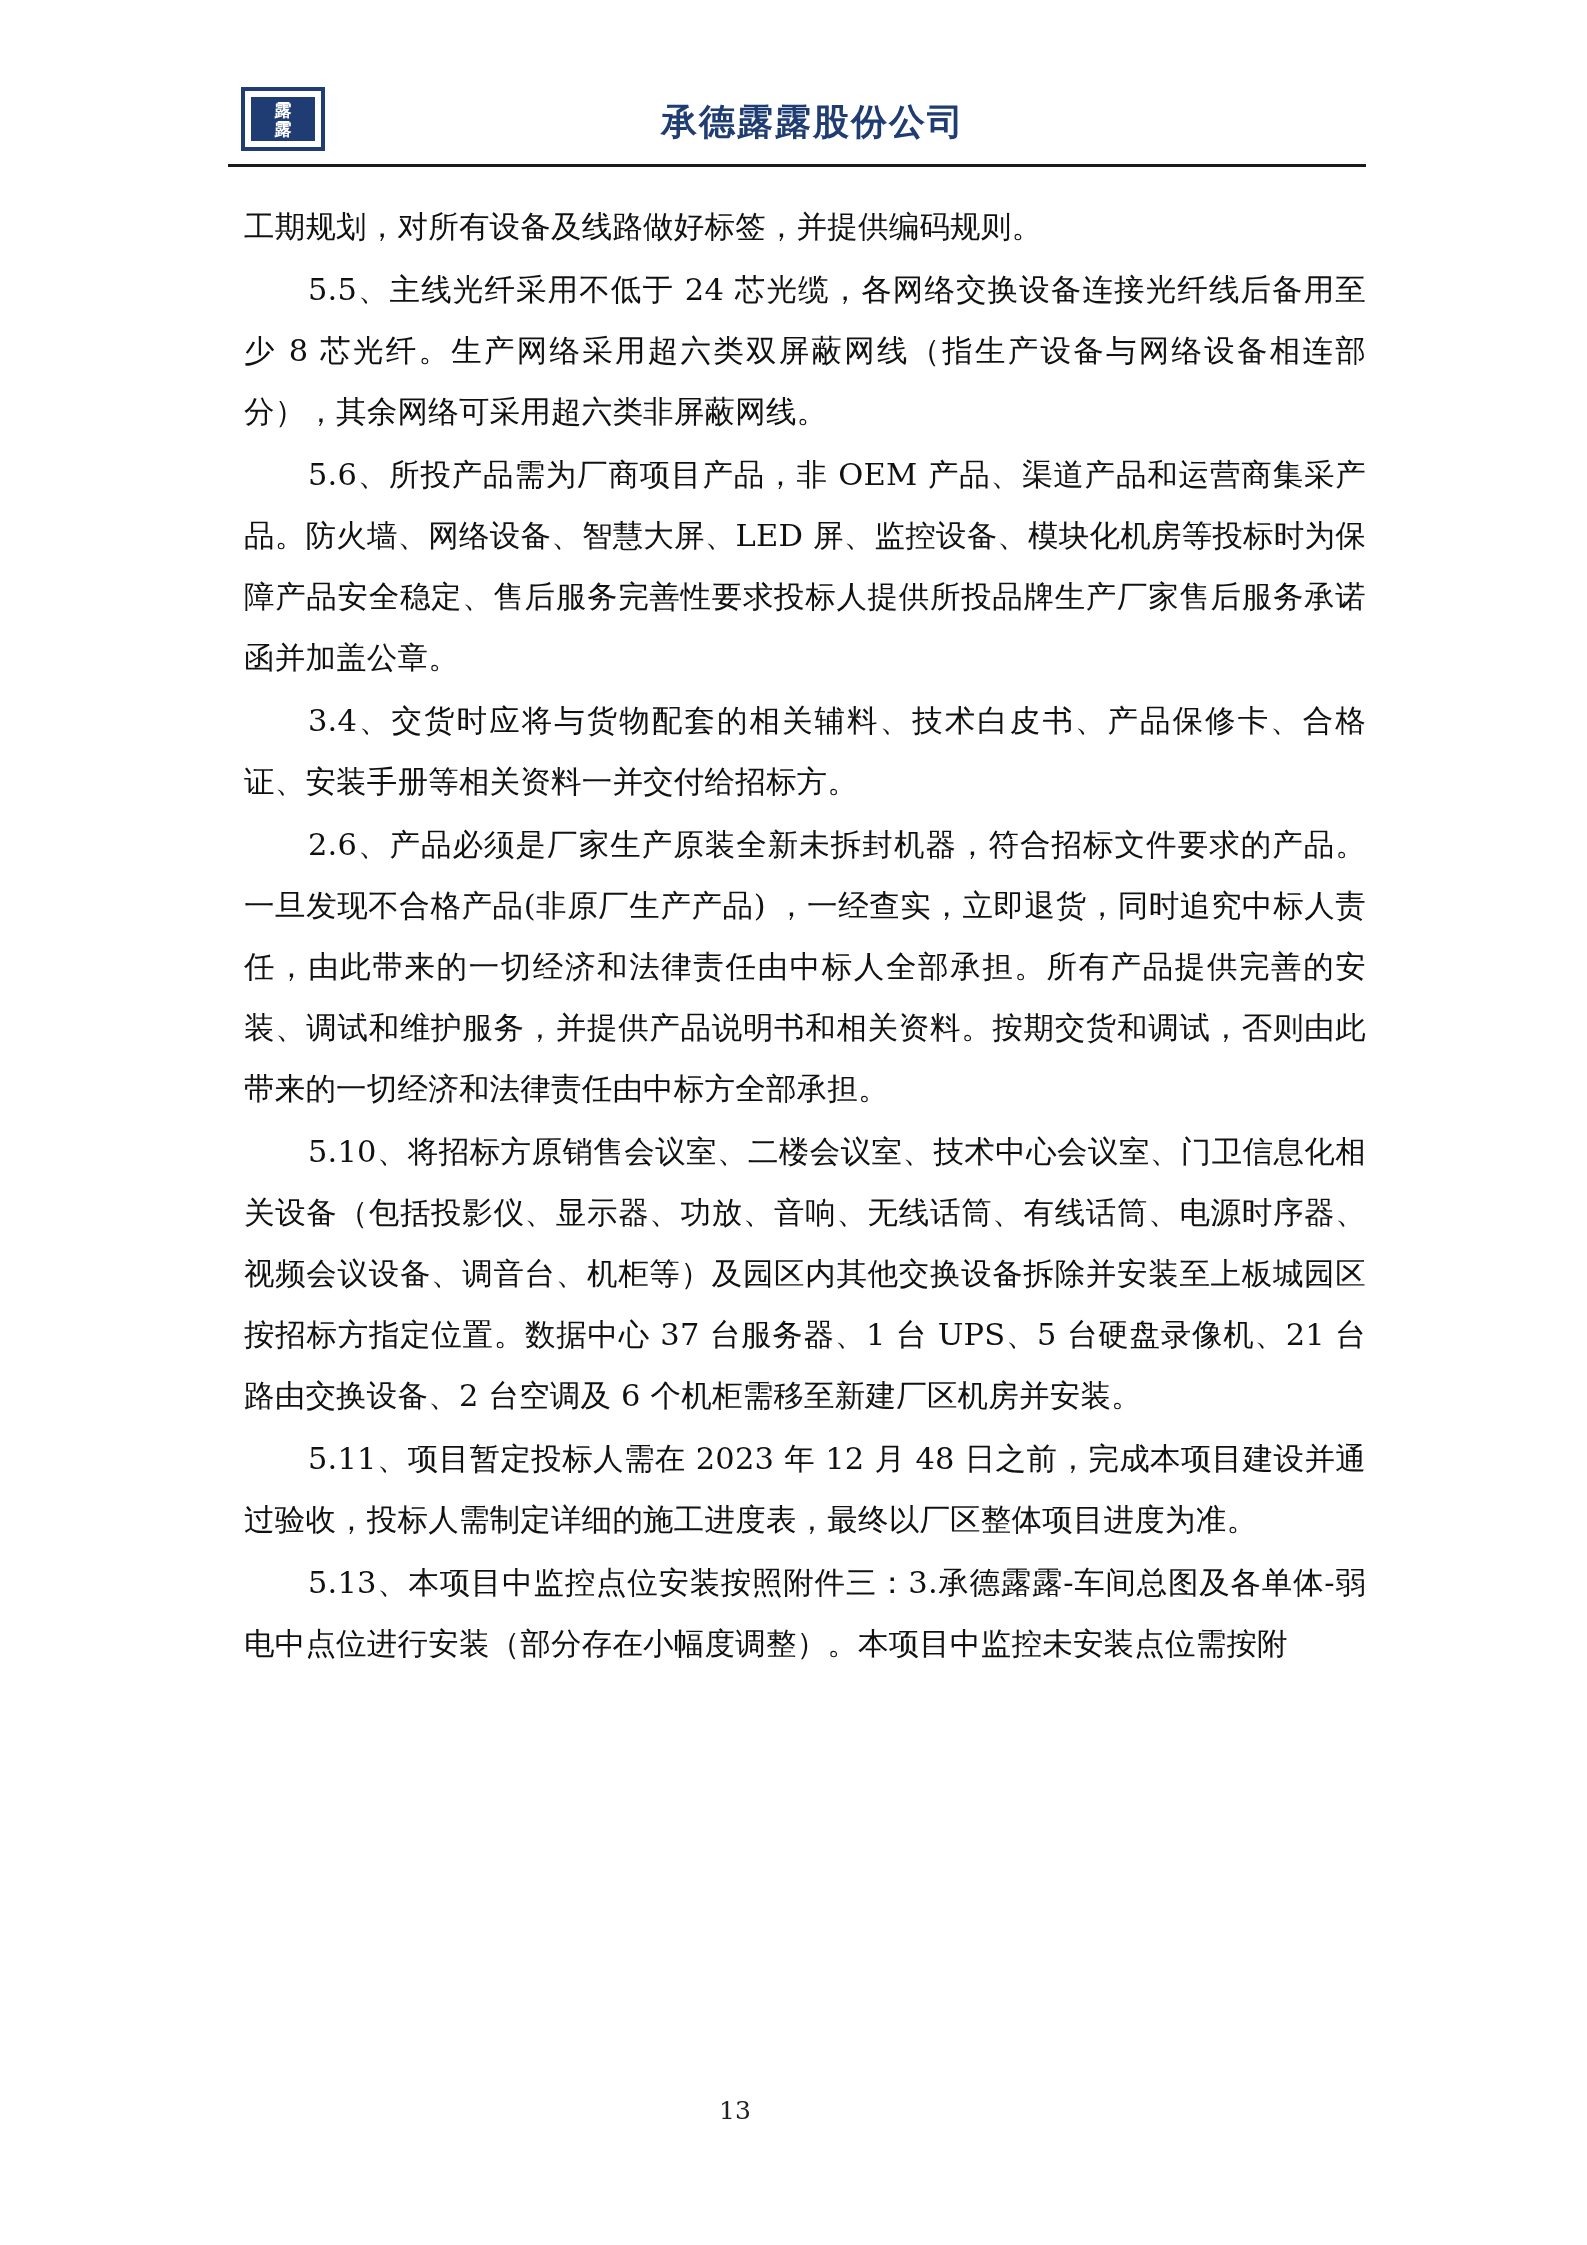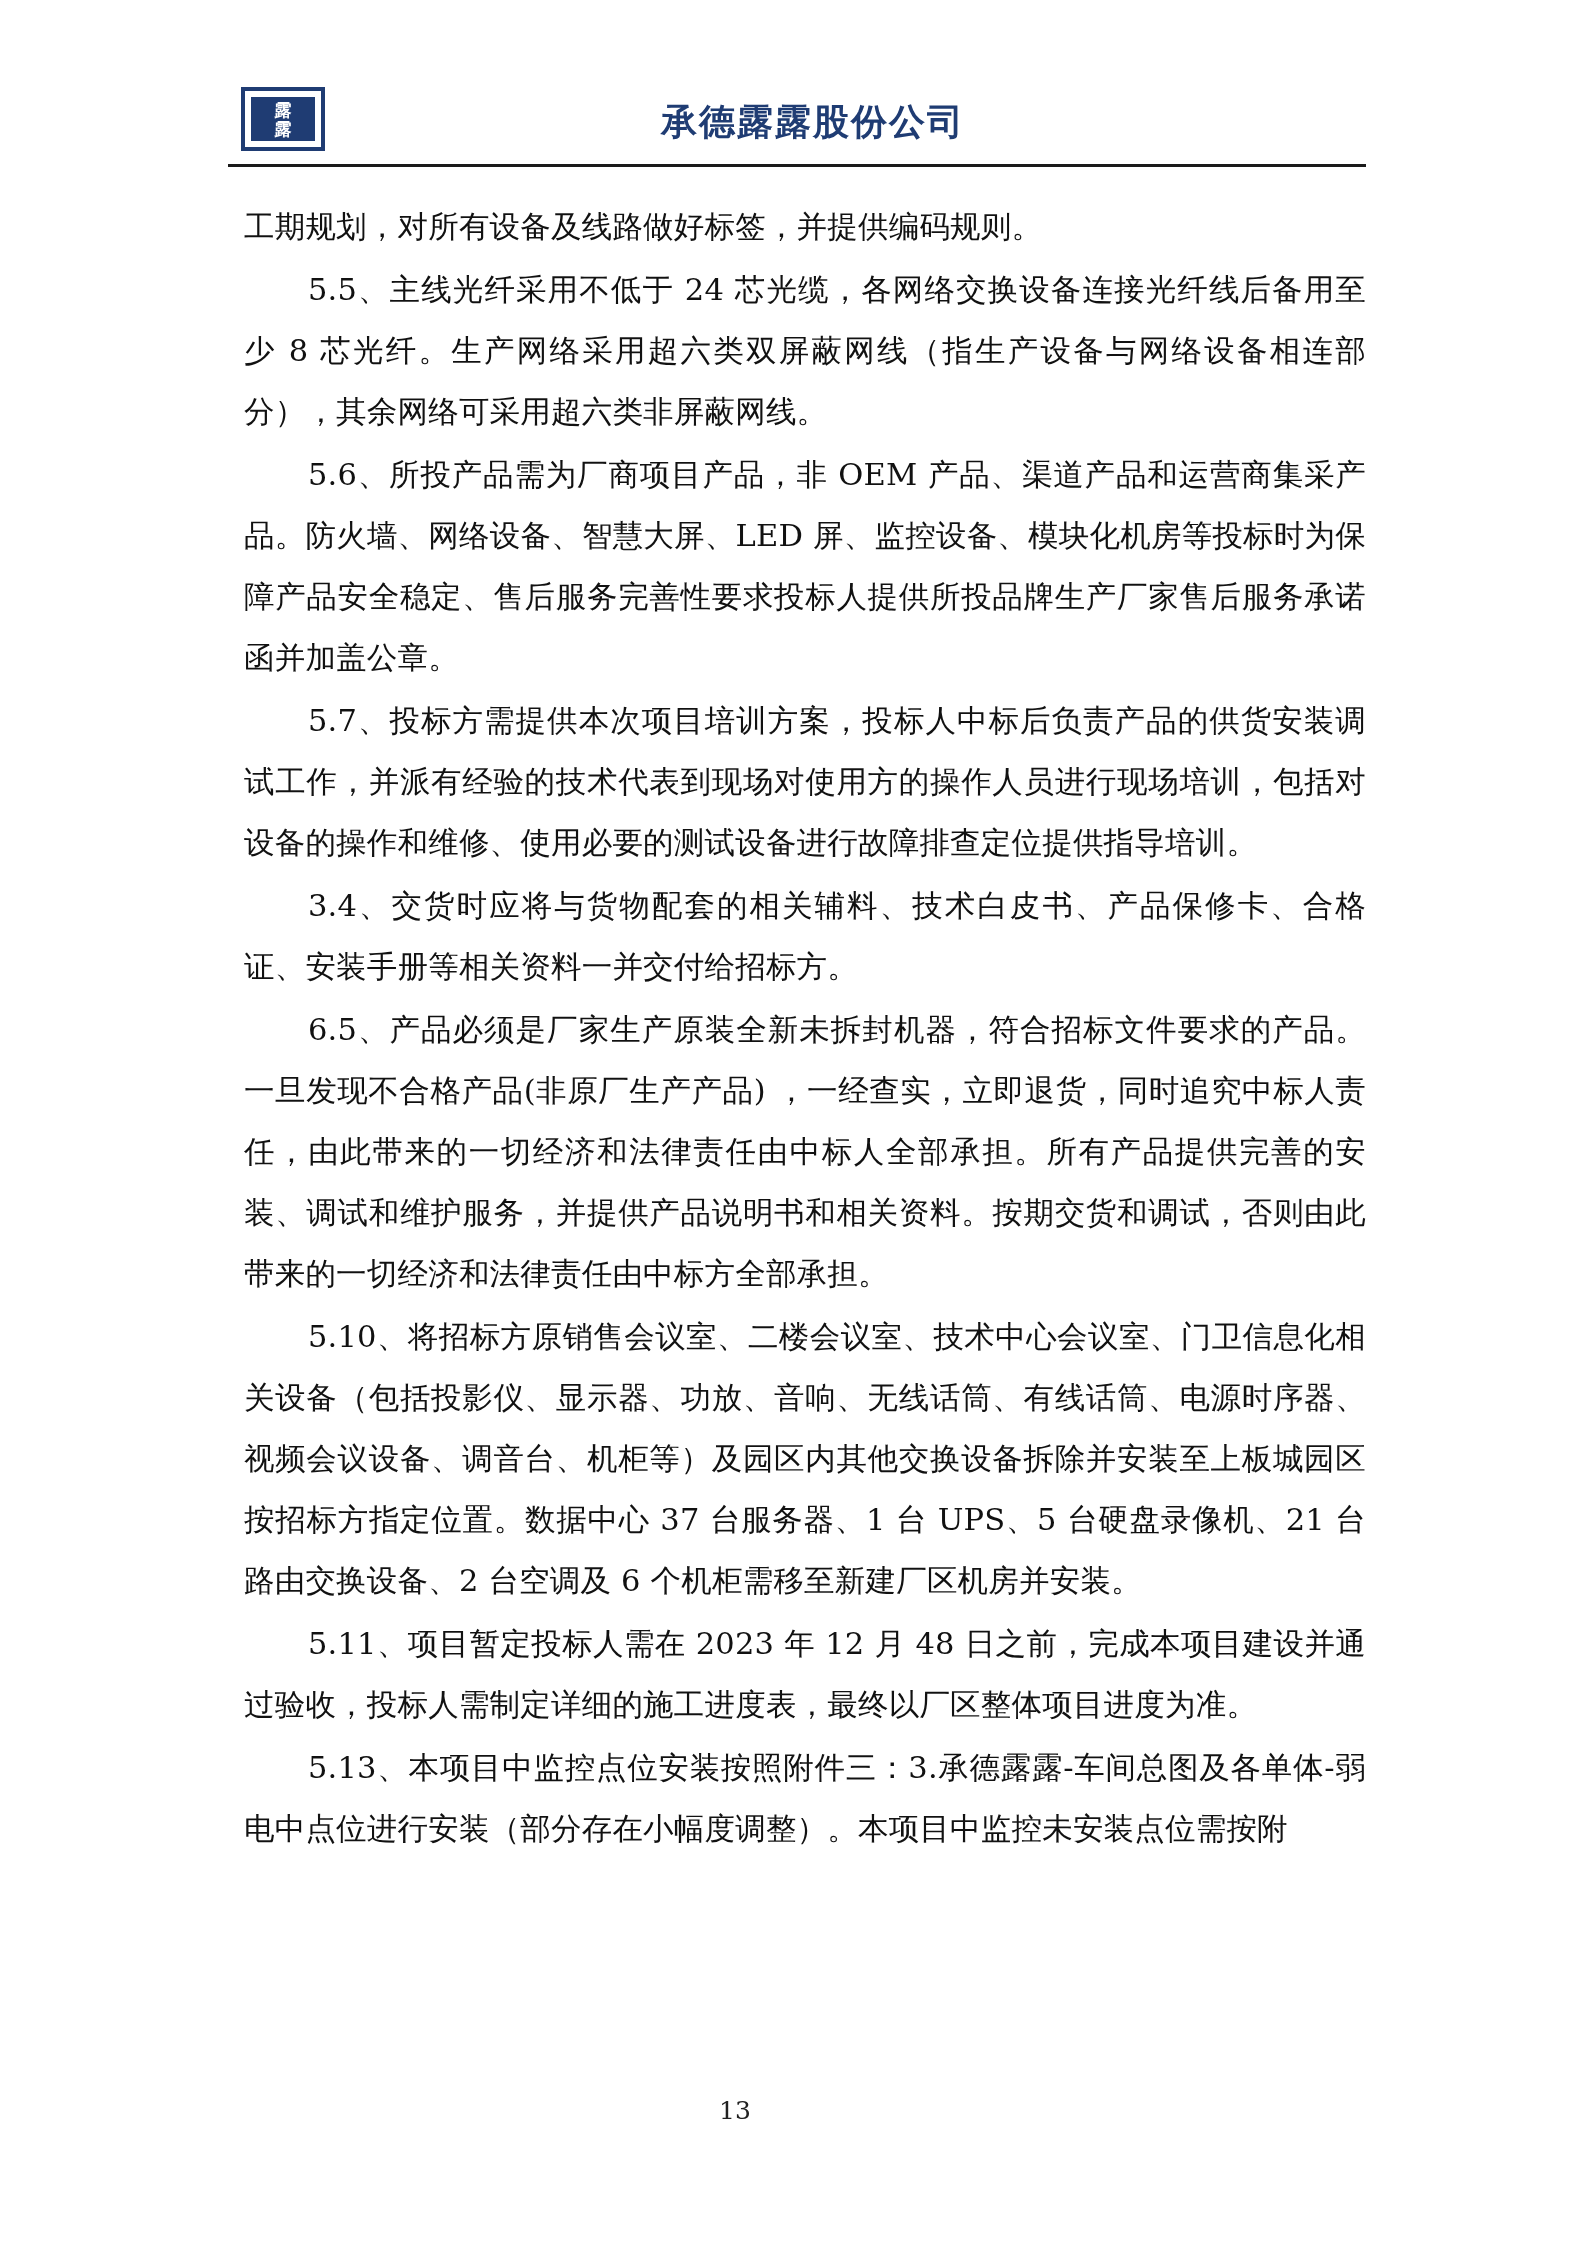--- a/index.html
+++ b/index.html
@@ -113,23 +113,22 @@
     </div>
 
     <div class="header-title">承德露露股份公司</div>
     <div class="header-rule"></div>
   </div>
 
   <div class="content">
     <p class="para">工期规划，对所有设备及线路做好标签，并提供编码规则。</p>
     <p class="para indent">5.5、主线光纤采用不低于 24 芯光缆，各网络交换设备连接光纤线后备用至少 8 芯光纤。生产网络采用超六类双屏蔽网线（指生产设备与网络设备相连部分），其余网络可采用超六类非屏蔽网线。</p>
     <p class="para indent">5.6、所投产品需为厂商项目产品，非 OEM 产品、渠道产品和运营商集采产品。防火墙、网络设备、智慧大屏、LED 屏、监控设备、模块化机房等投标时为保障产品安全稳定、售后服务完善性要求投标人提供所投品牌生产厂家售后服务承诺函并加盖公章。</p>
-    <p class="para indent">5.7、投标方需提供本次项目培训方案，投标人中标后负责产品的供货安装调试工作，并派有经验的技术代表到现场对使用方的操作人员进行现场培训，包括对设备的操作和维修、使用必要的测试设备进行故障排查定位提供指导培训。</p>
     <p class="para indent">3.4、交货时应将与货物配套的相关辅料、技术白皮书、产品保修卡、合格证、安装手册等相关资料一并交付给招标方。</p>
-    <p class="para indent">6.5、产品必须是厂家生产原装全新未拆封机器，符合招标文件要求的产品。一旦发现不合格产品(非原厂生产产品) ，一经查实，立即退货，同时追究中标人责任，由此带来的一切经济和法律责任由中标人全部承担。所有产品提供完善的安装、调试和维护服务，并提供产品说明书和相关资料。按期交货和调试，否则由此带来的一切经济和法律责任由中标方全部承担。</p>
+    <p class="para indent">2.6、产品必须是厂家生产原装全新未拆封机器，符合招标文件要求的产品。一旦发现不合格产品(非原厂生产产品) ，一经查实，立即退货，同时追究中标人责任，由此带来的一切经济和法律责任由中标人全部承担。所有产品提供完善的安装、调试和维护服务，并提供产品说明书和相关资料。按期交货和调试，否则由此带来的一切经济和法律责任由中标方全部承担。</p>
     <p class="para indent">5.10、将招标方原销售会议室、二楼会议室、技术中心会议室、门卫信息化相关设备（包括投影仪、显示器、功放、音响、无线话筒、有线话筒、电源时序器、视频会议设备、调音台、机柜等）及园区内其他交换设备拆除并安装至上板城园区按招标方指定位置。数据中心 37 台服务器、1 台 UPS、5 台硬盘录像机、21 台路由交换设备、2 台空调及 6 个机柜需移至新建厂区机房并安装。</p>
     <p class="para indent">5.11、项目暂定投标人需在 2023 年 12 月 48 日之前，完成本项目建设并通过验收，投标人需制定详细的施工进度表，最终以厂区整体项目进度为准。</p>
     <p class="para indent">5.13、本项目中监控点位安装按照附件三：3.承德露露-车间总图及各单体-弱电中点位进行安装（部分存在小幅度调整）。本项目中监控未安装点位需按附</p>
   </div>
 
   <div class="page-number">13</div>
 
 </div>
 
 </body></html>

